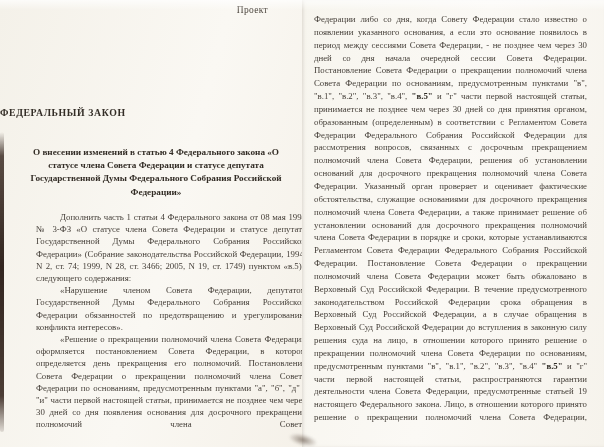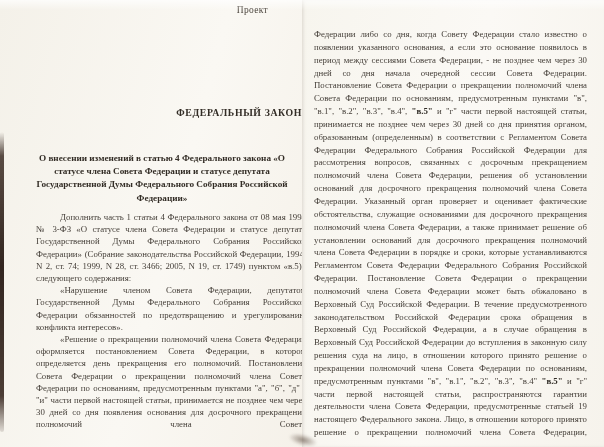--- a/index.html
+++ b/index.html
@@ -42,31 +42,31 @@
     position:absolute; left:288px; top:434px; width:30px; height:12px;
     background:radial-gradient(ellipse at center, rgba(70,52,38,0.55), rgba(70,52,38,0) 70%);
     transform:rotate(14deg); filter:blur(1px); z-index:4;
   }
   .corner-label {
     position:absolute; top:5px; right:34px;
     font-size:9.5px; color:#4a443c; letter-spacing:0.3px;
   }
   .law-heading {
     position:absolute; top:107px; left:0; width:100%; margin:0;
-    text-align:right; font-size:9.8px; font-weight:bold;
+    text-align:left; font-size:9.8px; font-weight:bold;
     letter-spacing:0.6px; color:#332d26;
   }
   .law-title {
-    position:absolute; top:146px; left:24px; width:264px; margin:6px;
+    position:absolute; top:146px; left:24px; width:264px; margin:0;
     text-align:center; font-size:9.2px; font-weight:bold;
     line-height:13.2px; color:#332d26;
   }
   .body-block { position:absolute; }
   .body-left  { top:211px; left:36px;  width:270px; }
-  .body-right { top:28px;  left:12px;  width:273px; }
+  .body-right { top:13px;  left:12px;  width:273px; }
   .body-block p {
     margin:0; text-align:justify;
     font-size:8.8px; color:#46403a;
     text-indent:24px;
     word-spacing:0.4px;
   }
   .body-left p  { line-height:12.2px; }
   .body-right p { line-height:12.85px; text-indent:0; }
   .body-block p.cont { text-align-last:justify; }
   .body-block span.b { font-weight:bold; color:#2e2a24; }

